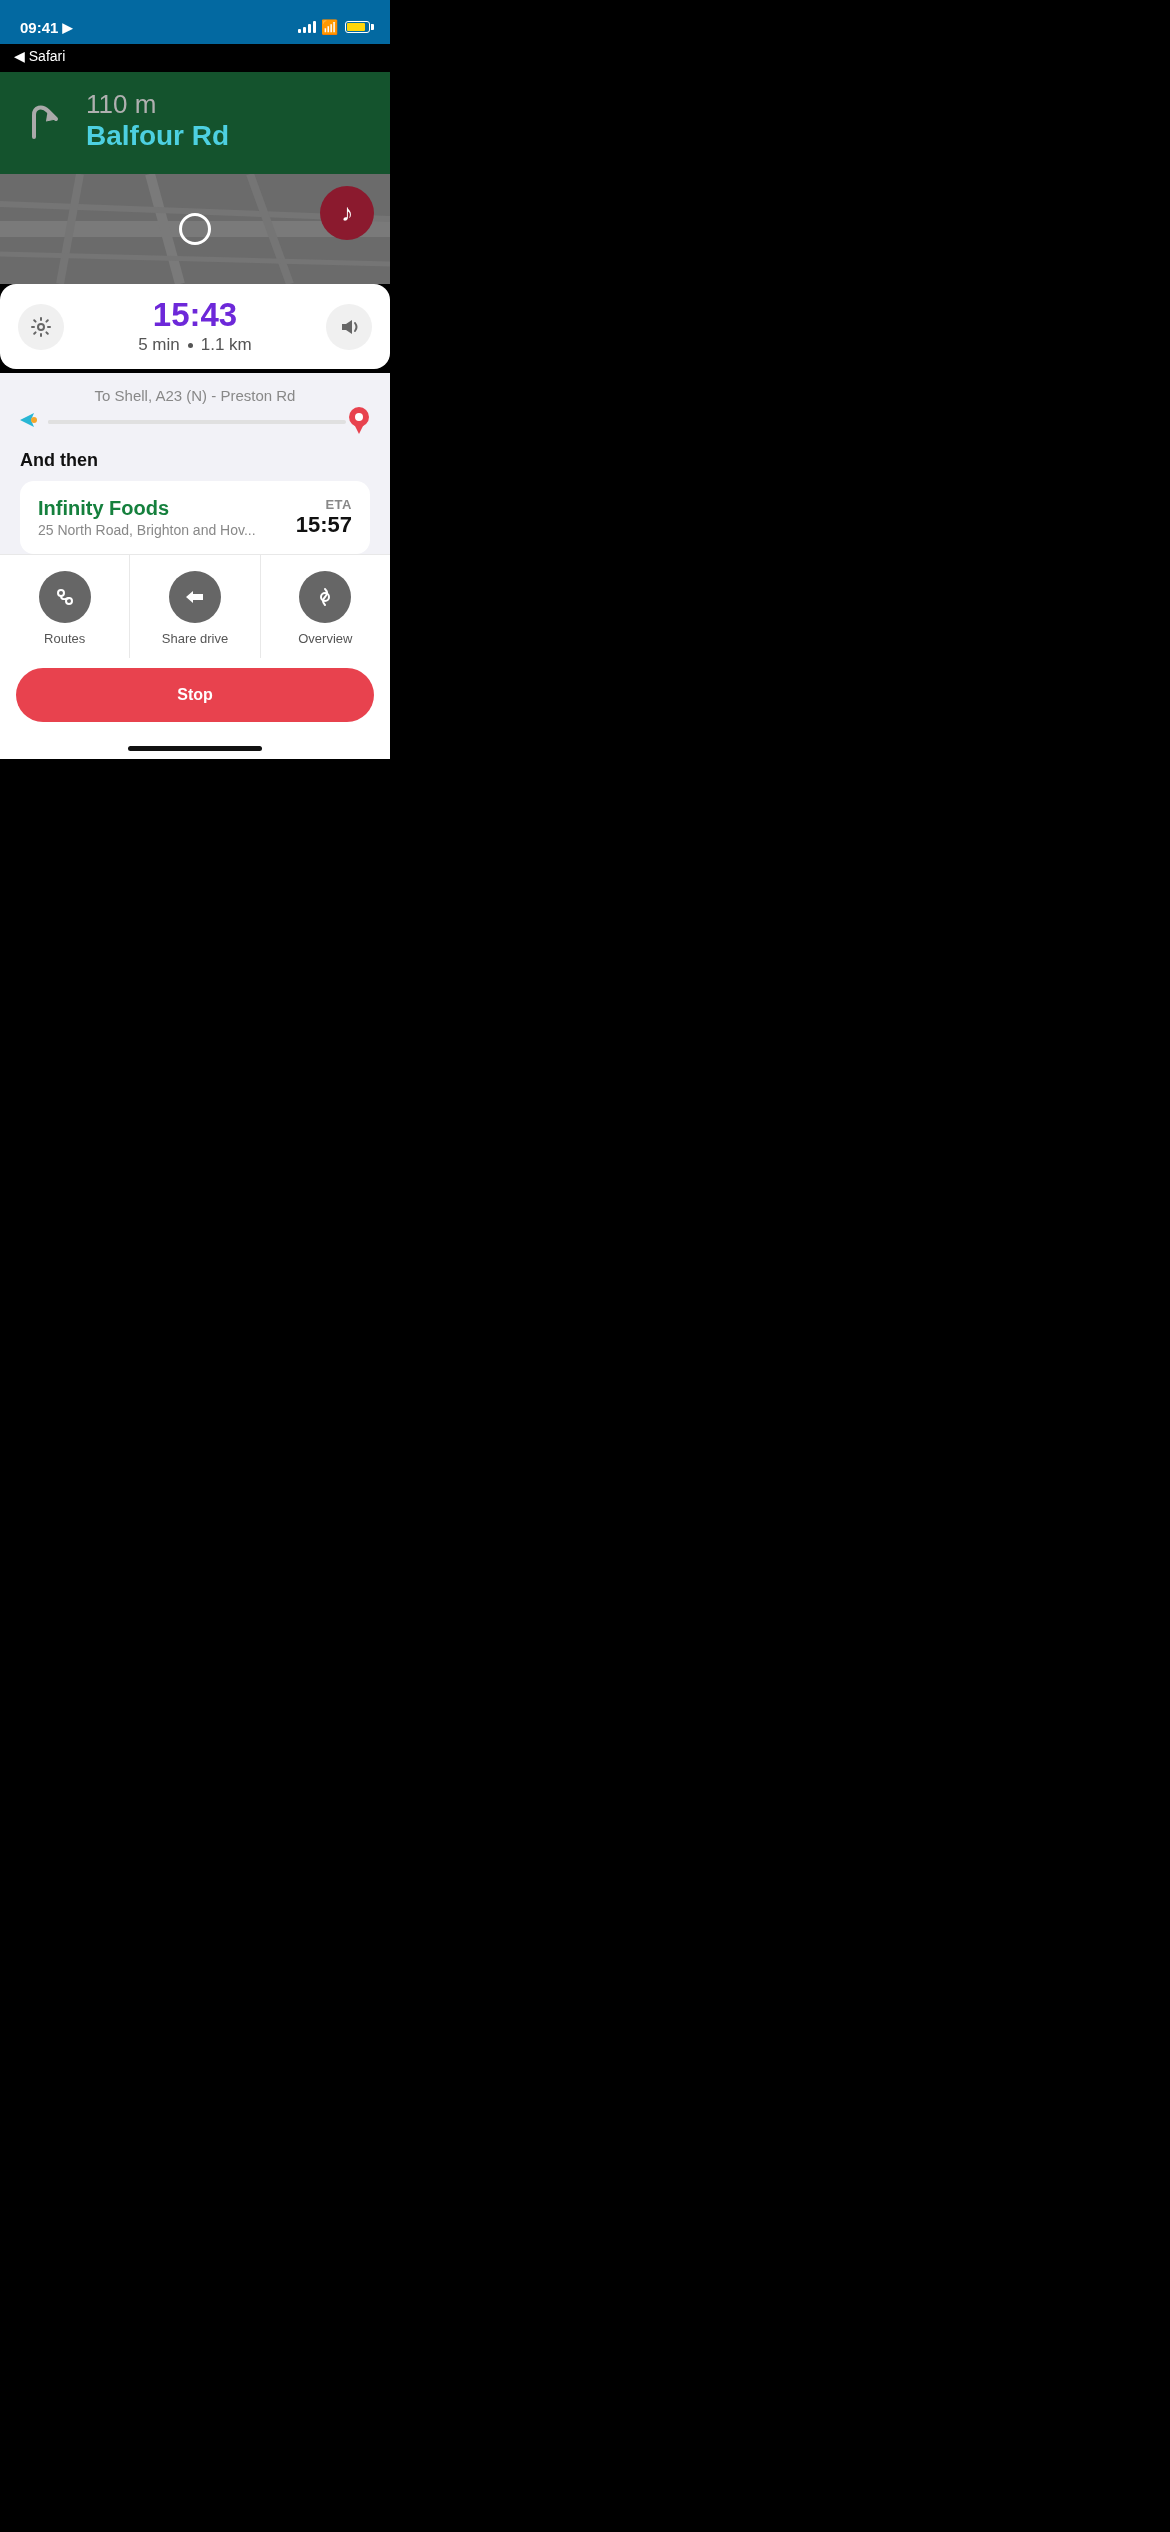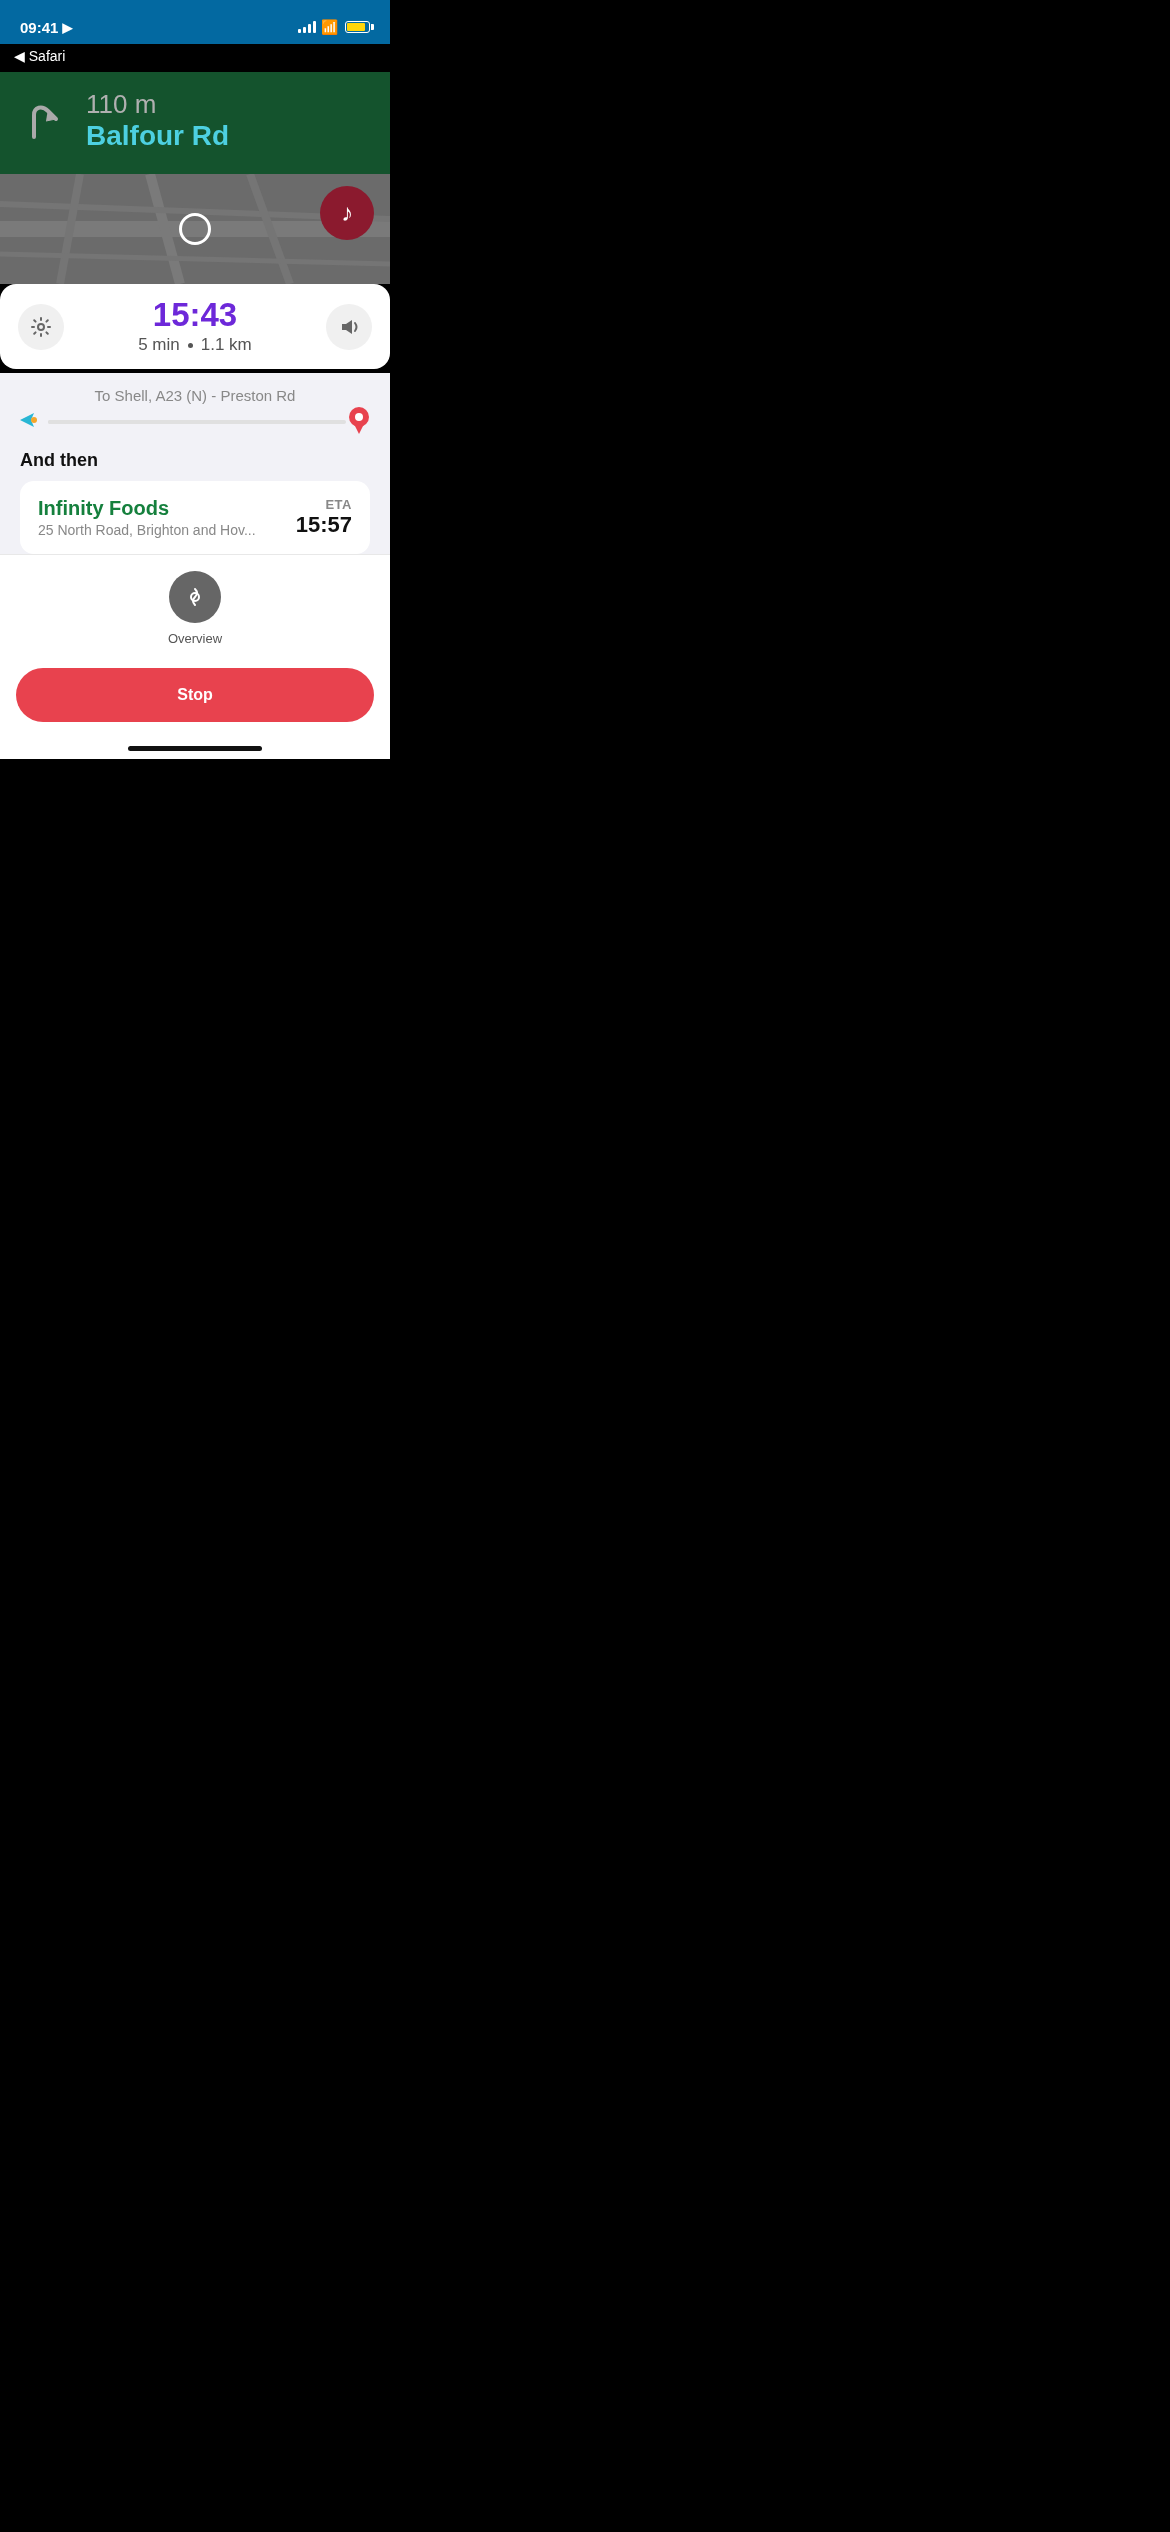--- a/index.html
+++ b/index.html
@@ -516,20 +516,38 @@
       <div class="dest-eta-label">ETA</div>
       <div class="dest-eta-time">15:57</div>
     </div>
   </div>
 </div>
 
 <div class="bottom-actions">
   <div class="action-btn">
     <div class="action-icon-circle">
       <svg width="24" height="24" viewBox="0 0 24 24" fill="none">
+        <circle cx="8" cy="8" r="3" stroke="#fff" stroke-width="2" fill="none"></circle>
+        <circle cx="16" cy="16" r="3" stroke="#fff" stroke-width="2" fill="none"></circle>
+        <path d="M8 11 Q8 16 16 13" stroke="#fff" stroke-width="2" fill="none" stroke-linecap="round"></path>
+      </svg>
+    </div>
+    <span class="action-label">Routes</span>
+  </div>
+  <div class="action-btn">
+    <div class="action-icon-circle">
+      <svg width="24" height="24" viewBox="0 0 24 24" fill="none">
+        <polygon points="3,12 10,6 10,9 20,9 20,15 10,15 10,18" fill="#fff"></polygon>
+      </svg>
+    </div>
+    <span class="action-label">Share drive</span>
+  </div>
+  <div class="action-btn">
+    <div class="action-icon-circle">
+      <svg width="24" height="24" viewBox="0 0 24 24" fill="none">
         <circle cx="12" cy="12" r="4" stroke="#fff" stroke-width="2" fill="none"></circle>
         <path d="M12 4 Q16 8 12 12 Q8 16 12 20" stroke="#fff" stroke-width="2" fill="none" stroke-linecap="round"></path>
       </svg>
     </div>
     <span class="action-label">Overview</span>
   </div>
 </div>
 
 <div class="main-buttons">
   <button class="stop-btn">Stop</button>

